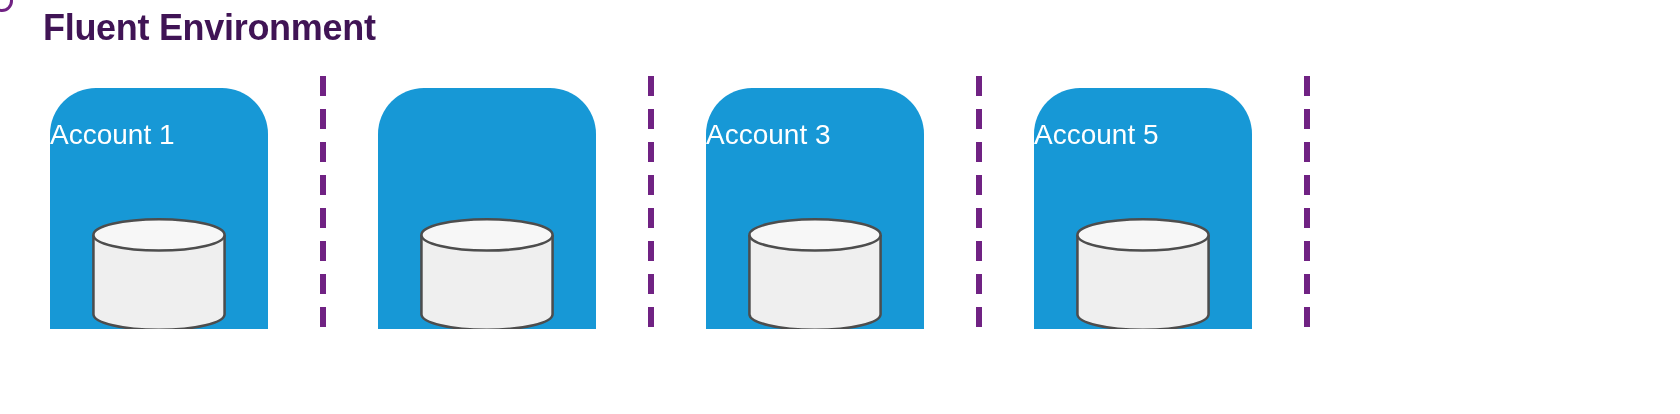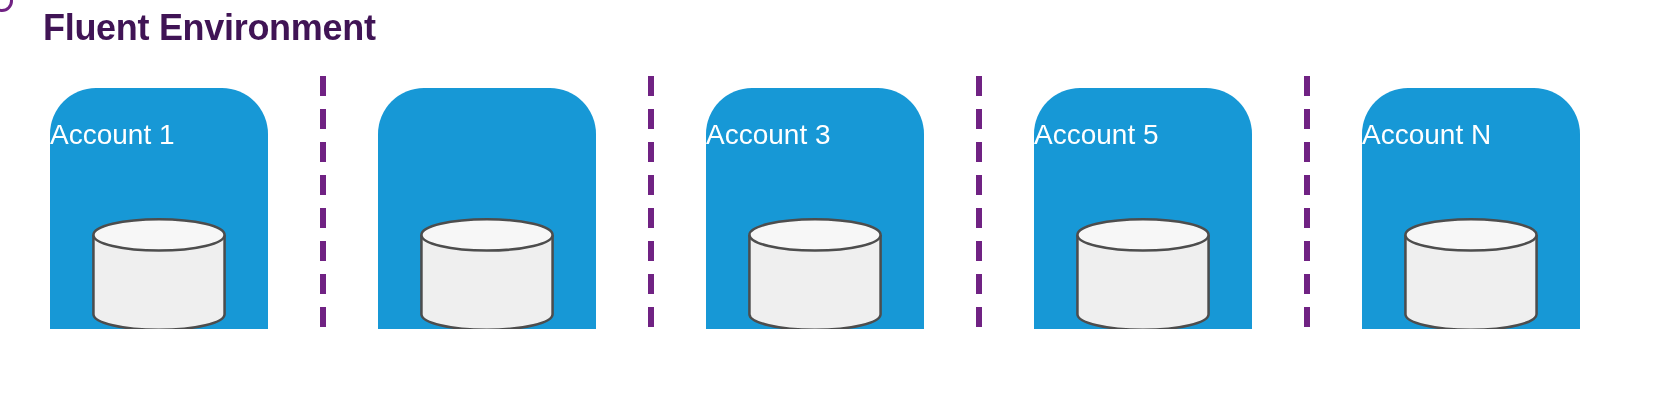--- a/index.html
+++ b/index.html
@@ -130,21 +130,14 @@
       <div class="account-box">
     <div class="account-label">Account 5</div>
     <svg class="db-icon" width="137" height="120" viewBox="0 0 140 122" aria-hidden="true">
       <path d="M3 19 L3 100 A67 16 0 0 0 137 100 L137 19" fill="var(--cylinder-body, #efefef)" stroke="var(--cylinder-outline, #4d4d4d)" stroke-width="2.6"></path>
       <ellipse cx="70" cy="19" rx="67" ry="16" fill="var(--cylinder-top, #f7f7f7)" stroke="var(--cylinder-outline, #4d4d4d)" stroke-width="2.6"></ellipse>
     </svg>
   </div>
       <div class="sep-col">
     <div class="dash-line"></div>
   </div>
-      <div class="account-box">
-    <div class="account-label">Account N</div>
-    <svg class="db-icon" width="137" height="120" viewBox="0 0 140 122" aria-hidden="true">
-      <path d="M3 19 L3 100 A67 16 0 0 0 137 100 L137 19" fill="var(--cylinder-body, #efefef)" stroke="var(--cylinder-outline, #4d4d4d)" stroke-width="2.6"></path>
-      <ellipse cx="70" cy="19" rx="67" ry="16" fill="var(--cylinder-top, #f7f7f7)" stroke="var(--cylinder-outline, #4d4d4d)" stroke-width="2.6"></ellipse>
-    </svg>
-  </div>
     </div>
 </div>
 
 </body></html>

